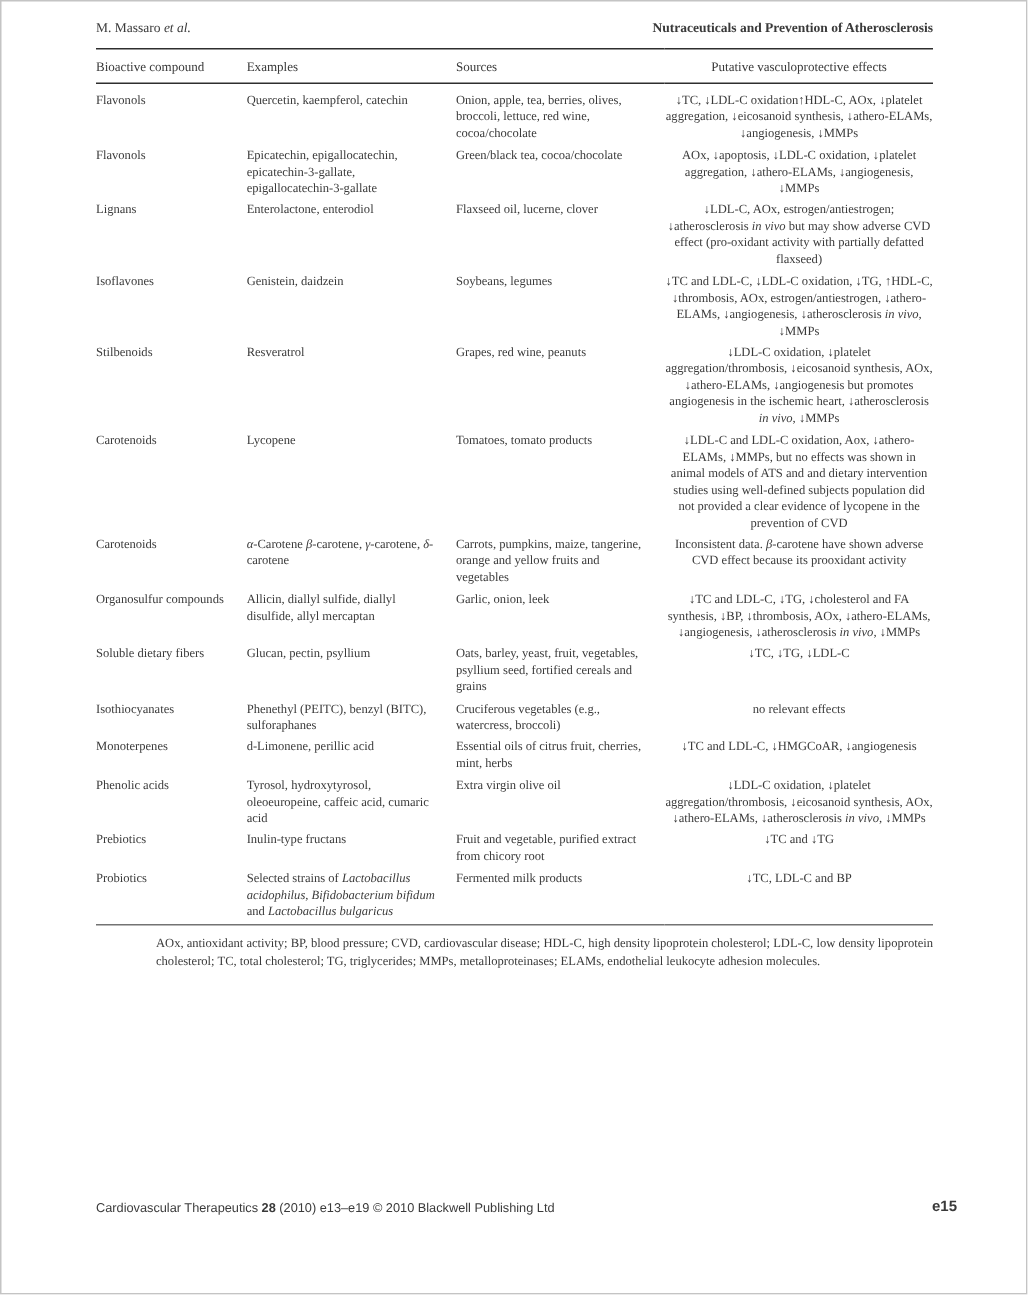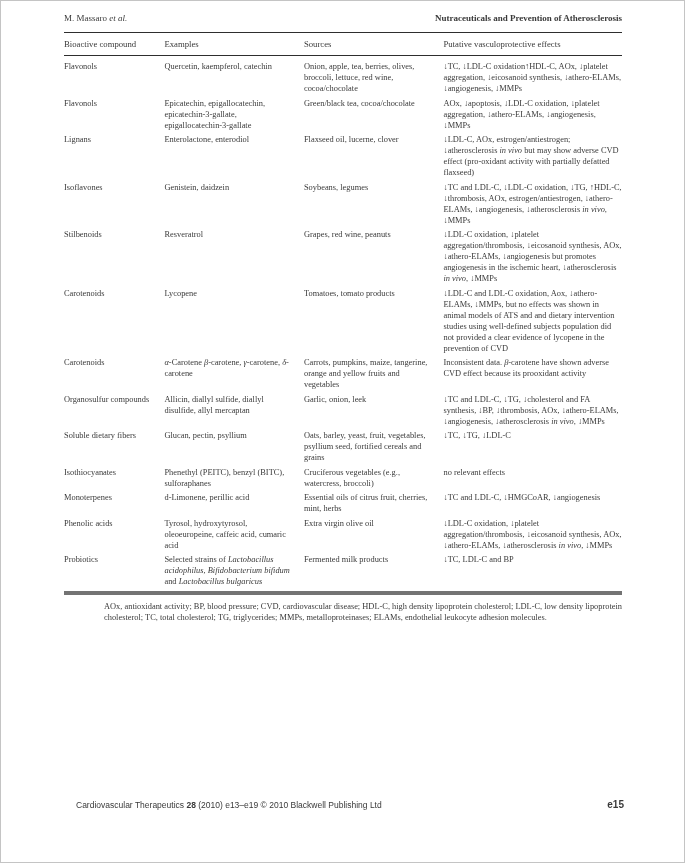--- a/index.html
+++ b/index.html
@@ -21,49 +21,48 @@
   .running-head .right { font-weight: bold; }
 
   .caption { margin-top: 23px; font-size: 9px; }
   .caption .lbl { font-weight: bold; margin-right: 8px; }
 
   table.data {
     width: 100%;
     border-collapse: collapse;
     margin-top: 9px;
     border-top: 1.5px solid #2e2e2e;
-    border-bottom: 4px solid #737373;
+    border-bottom: 1px solid #737373;
   }
   table.data th {
     font-size: 8.7px; font-weight: normal; text-align: left;
     padding: 6px 12px 6px 0;
     border-bottom: 1.2px solid #2e2e2e;
     color:#3a3a3a;
   }
   table.data td {
     font-size: 8.4px; line-height: 11px;
     vertical-align: top;
     padding: 0 12px 3.5px 0;
   }
   table.data tr:first-child td { padding-top: 5px; }
-  table.data th:last-child, table.data td:last-child { padding-right: 0; }
+  table.data th:last-child, table.data td:last-child { padding-right: 0; text-align: center; }
   .col1 { width: 18%; } .col2 { width: 25%; } .col3 { width: 25%; } .col4 { width: 32%; }
 
   .footnote {
     font-size: 8.4px; line-height: 11.5px;
     text-align: justify;
     margin-top: 6px;
     margin-left: 40px;
   }
 
   .page-footer {
-    position: absolute; left: 63px; right: 60px; bottom: 52px;
+    position: absolute; left: 63px; right: 46px; bottom: 52px;
     display: flex; justify-content: space-between; align-items: flex-end;
     font-size: 8.5px;
-    margin-left: 12px;
   }
   .page-footer .pageno { font-weight: bold; font-size: 10px; }
 </style>
 </head>
 <body>
 
 <div class="page">
   <div class="content">
 
     <div class="running-head">
@@ -154,20 +153,26 @@
             <td>Essential oils of citrus fruit, cherries, mint, herbs</td>
             <td>↓TC and LDL-C, ↓HMGCoAR, ↓angiogenesis</td>
           </tr>
           <tr>
             <td>Phenolic acids</td>
             <td>Tyrosol, hydroxytyrosol, oleoeuropeine, caffeic acid, cumaric acid</td>
             <td>Extra virgin olive oil</td>
             <td>↓LDL-C oxidation, ↓platelet aggregation/thrombosis, ↓eicosanoid synthesis, AOx, ↓athero-ELAMs, ↓atherosclerosis <i>in vivo</i>, ↓MMPs</td>
           </tr>
           <tr>
+            <td>Prebiotics</td>
+            <td>Inulin-type fructans</td>
+            <td>Fruit and vegetable, purified extract from chicory root</td>
+            <td>↓TC and ↓TG</td>
+          </tr>
+          <tr>
             <td>Probiotics</td>
             <td>Selected strains of <i>Lactobacillus acidophilus</i>, <i>Bifidobacterium bifidum</i> and <i>Lactobacillus bulgaricus</i></td>
             <td>Fermented milk products</td>
             <td>↓TC, LDL-C and BP</td>
           </tr>
         </tbody>
     </table>
 
     <p class="footnote">AOx, antioxidant activity; BP, blood pressure; CVD, cardiovascular disease; HDL-C, high density lipoprotein cholesterol; LDL-C, low density lipoprotein cholesterol; TC, total cholesterol; TG, triglycerides; MMPs, metalloproteinases; ELAMs, endothelial leukocyte adhesion molecules.</p>
   </div>

